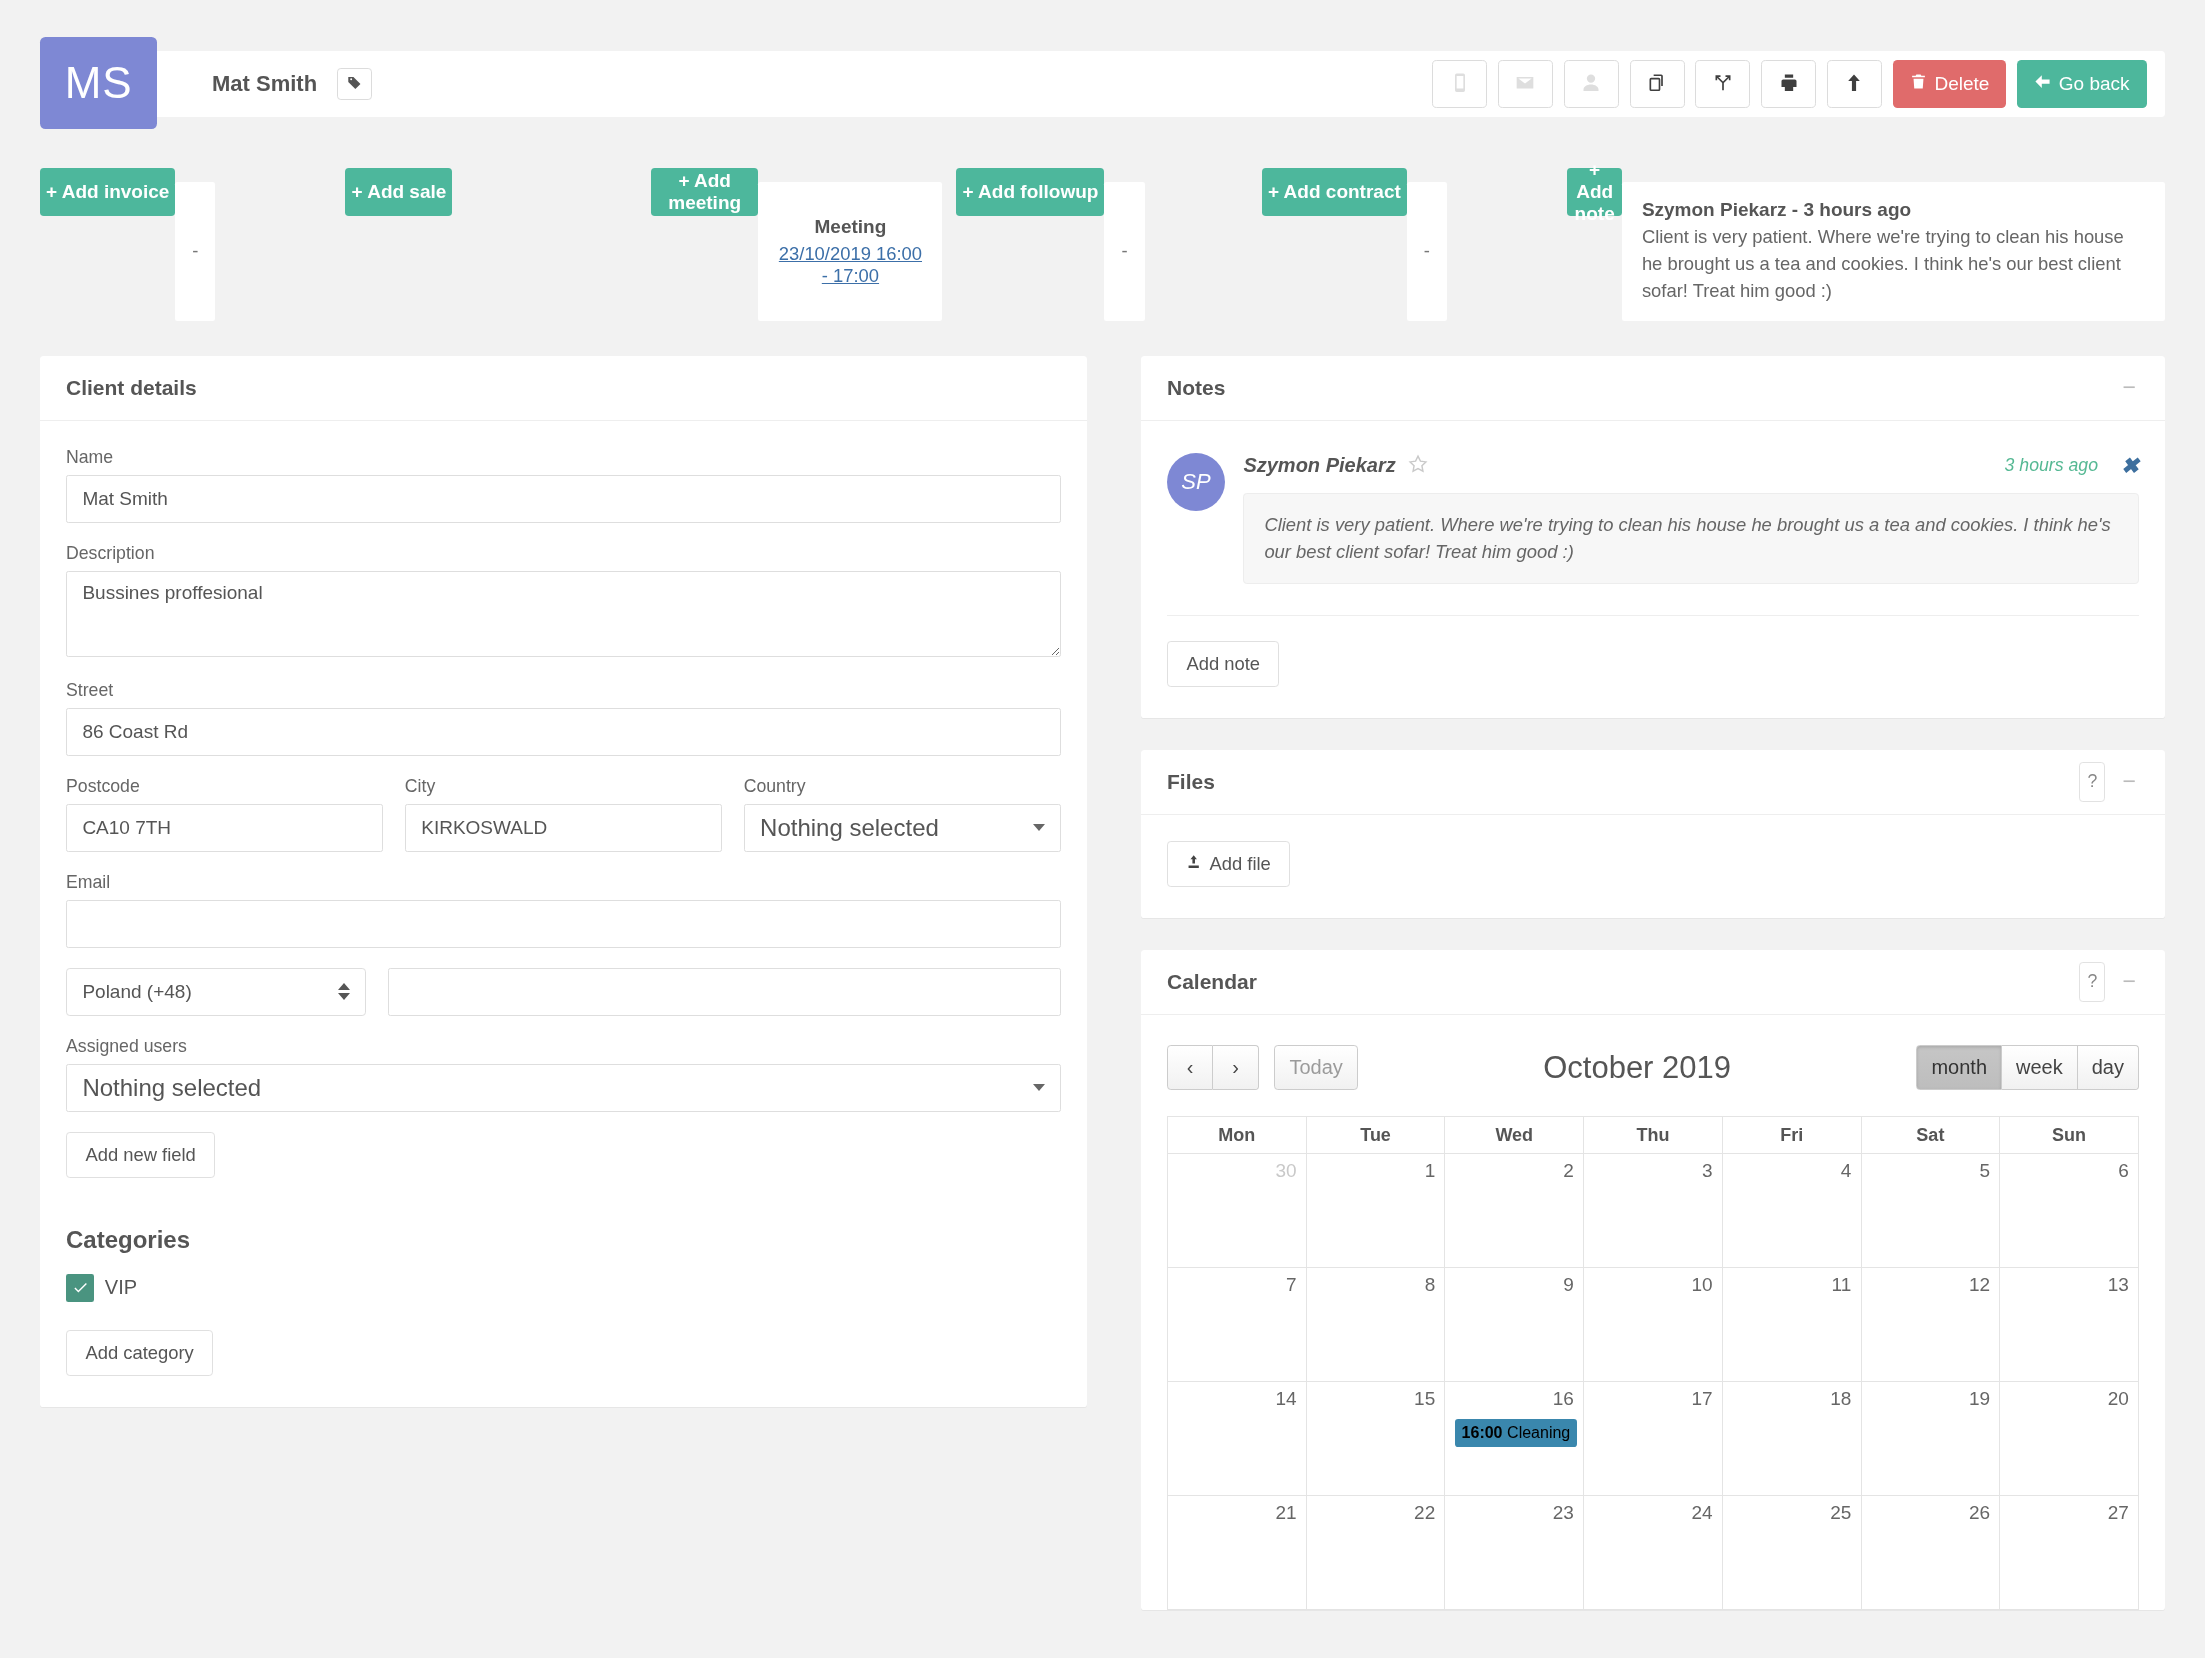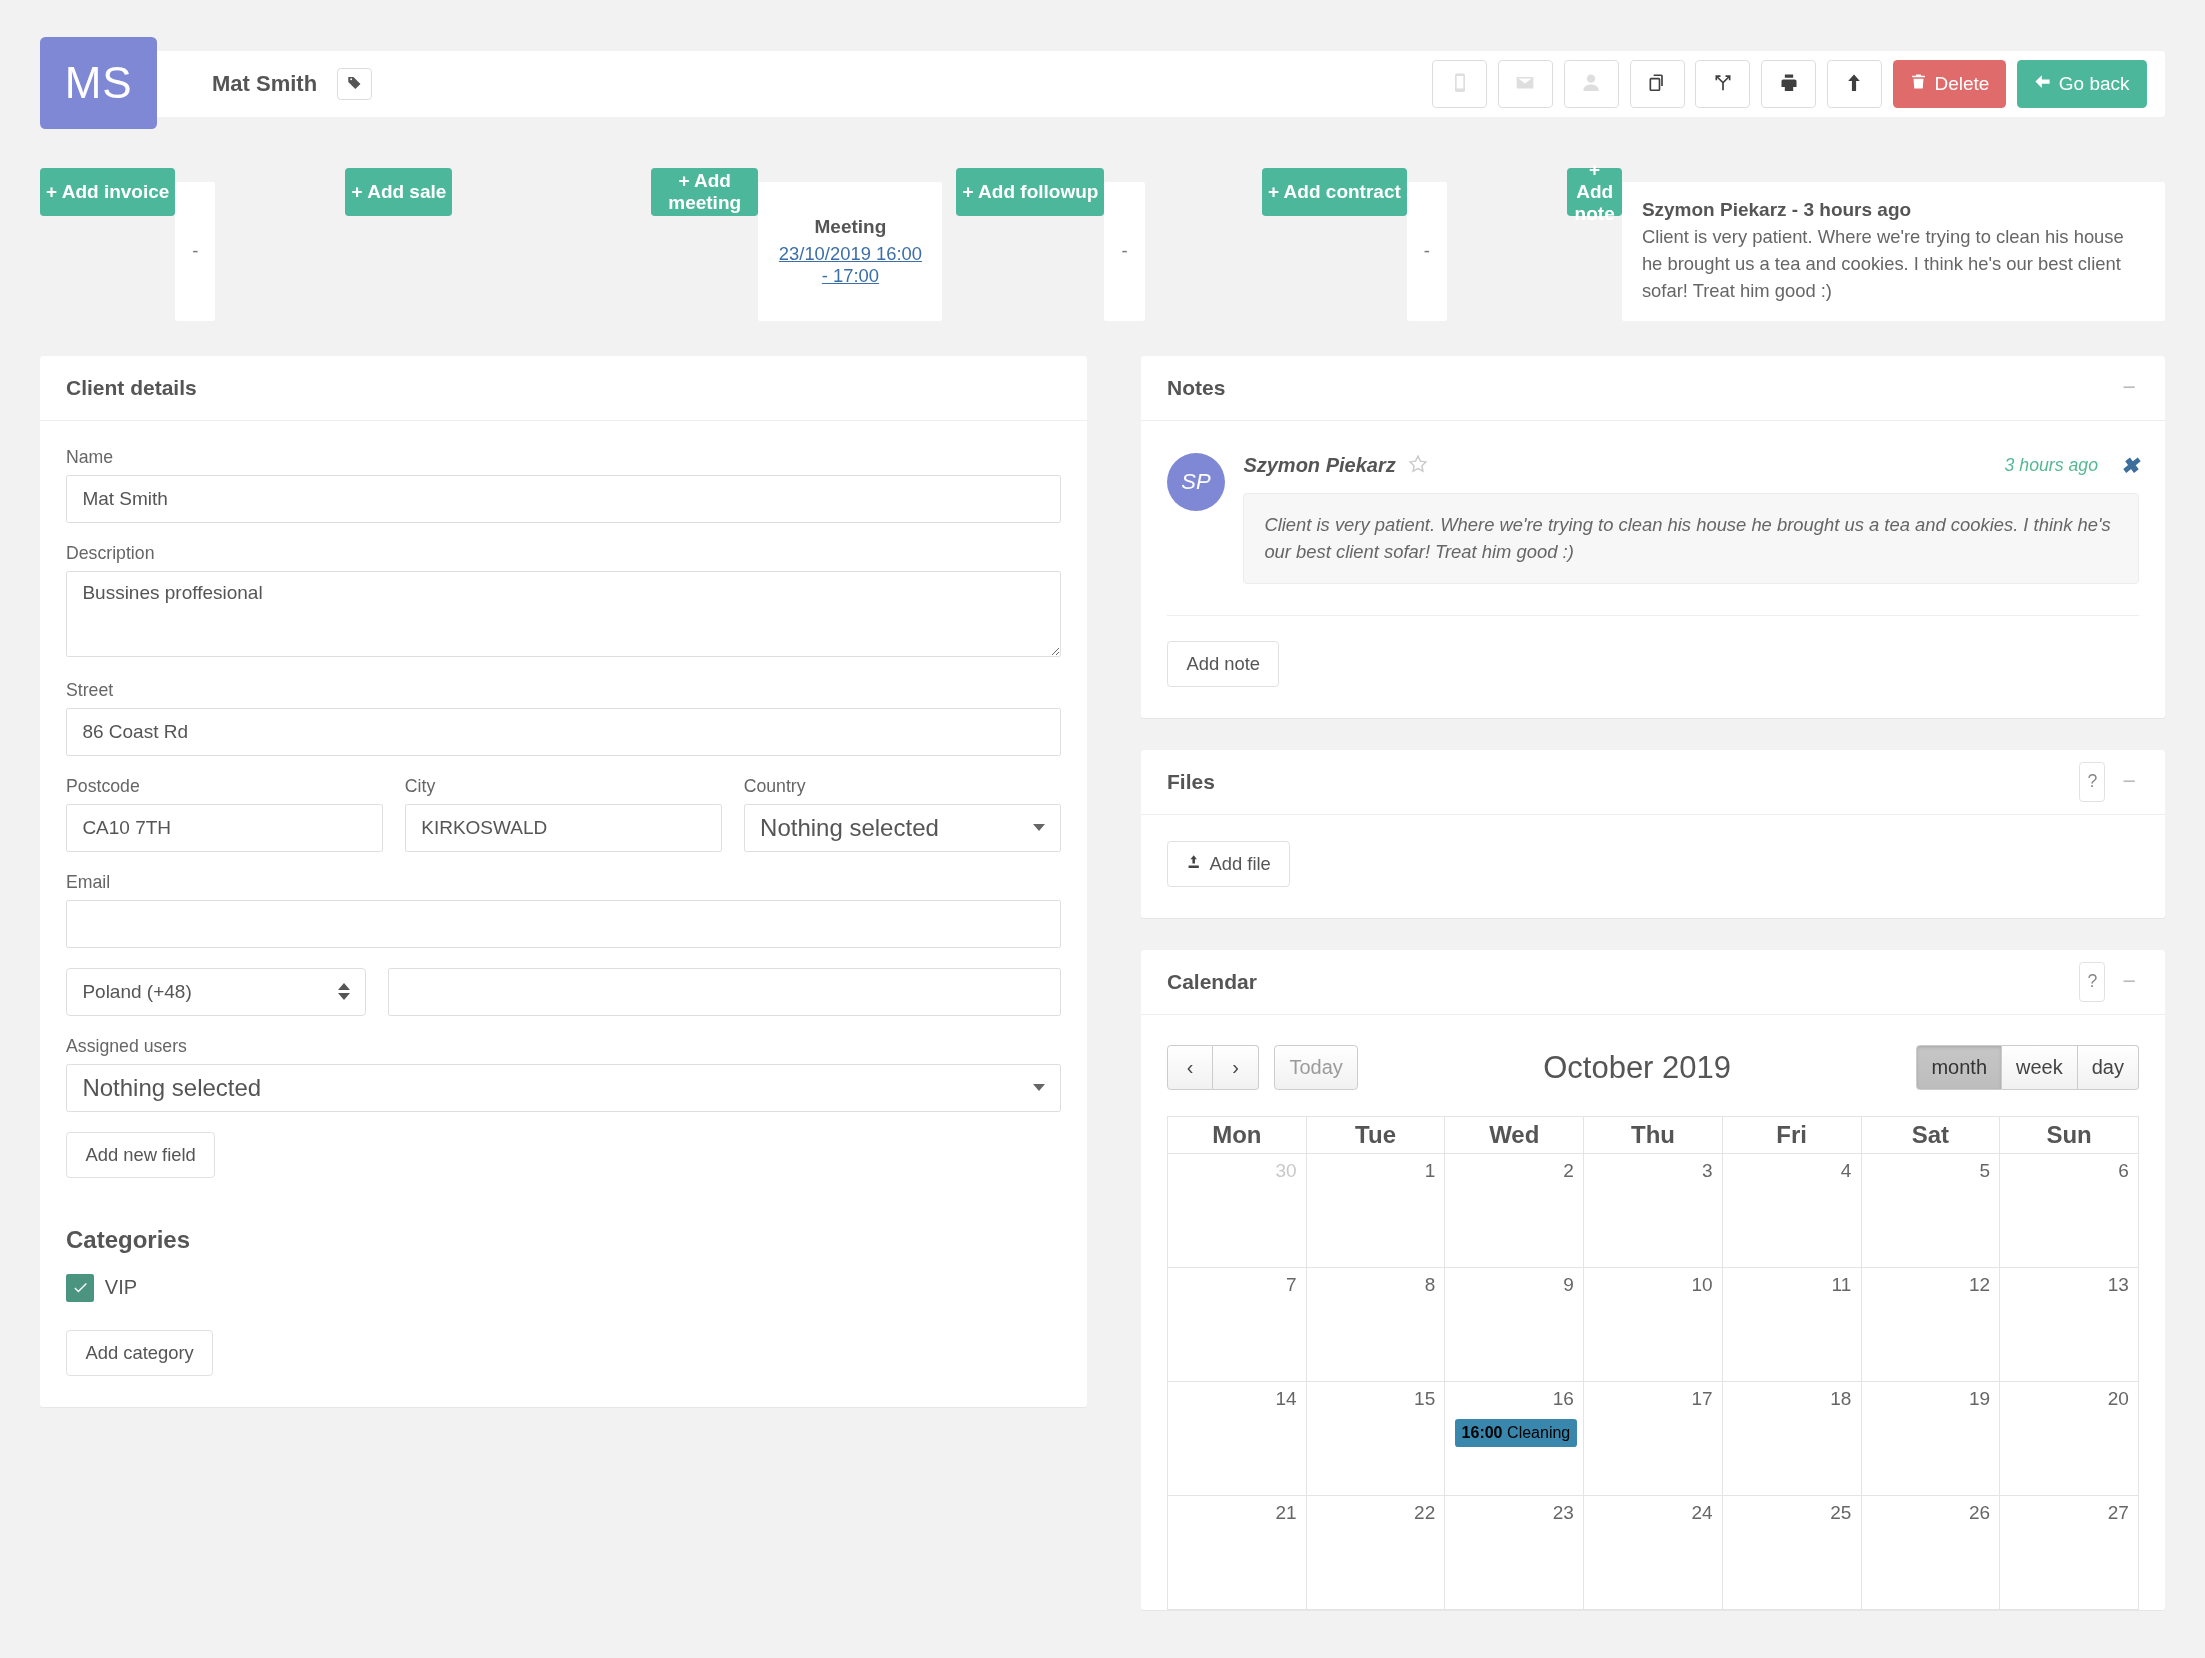--- a/index.html
+++ b/index.html
@@ -186,21 +186,21 @@
   .cal-title { flex: 1; text-align: center; font-size: 31px; color: #555; font-weight: 400; }
   .cal-views { display: flex; }
   .cal-views .cal-btn { min-width: 0; }
   .cal-views .cal-btn:first-child { border-radius: 3.8px 0 0 3.8px; }
   .cal-views .cal-btn:last-child { border-radius: 0 3.8px 3.8px 0; }
   .cal-views .cal-btn + .cal-btn { border-left: none; }
 
   table.cal { width: 100%; border-collapse: collapse; table-layout: fixed; }
   table.cal th {
     border: 0.8px solid #e4e4e4; background: #fff; color: #555;
-    font-size: 24px; font-weight: 700; height: 37px; text-align: center;
+    font-size: 18px; font-weight: 700; height: 37px; text-align: center;
   }
   table.cal td {
     border: 0.8px solid #e4e4e4; height: 114px; vertical-align: top;
     padding: 6.1px 9.2px 0; background: #fff;
   }
   td .dnum { text-align: right; font-size: 19px; color: #666; display: block; }
   td.other .dnum { color: #c9c9c9; }
   td.today { background: #fcf8e3; }
   .ev {
     margin-top: 9.2px; background: #3a87ad; color: #000000; border-radius: 3.1px;

